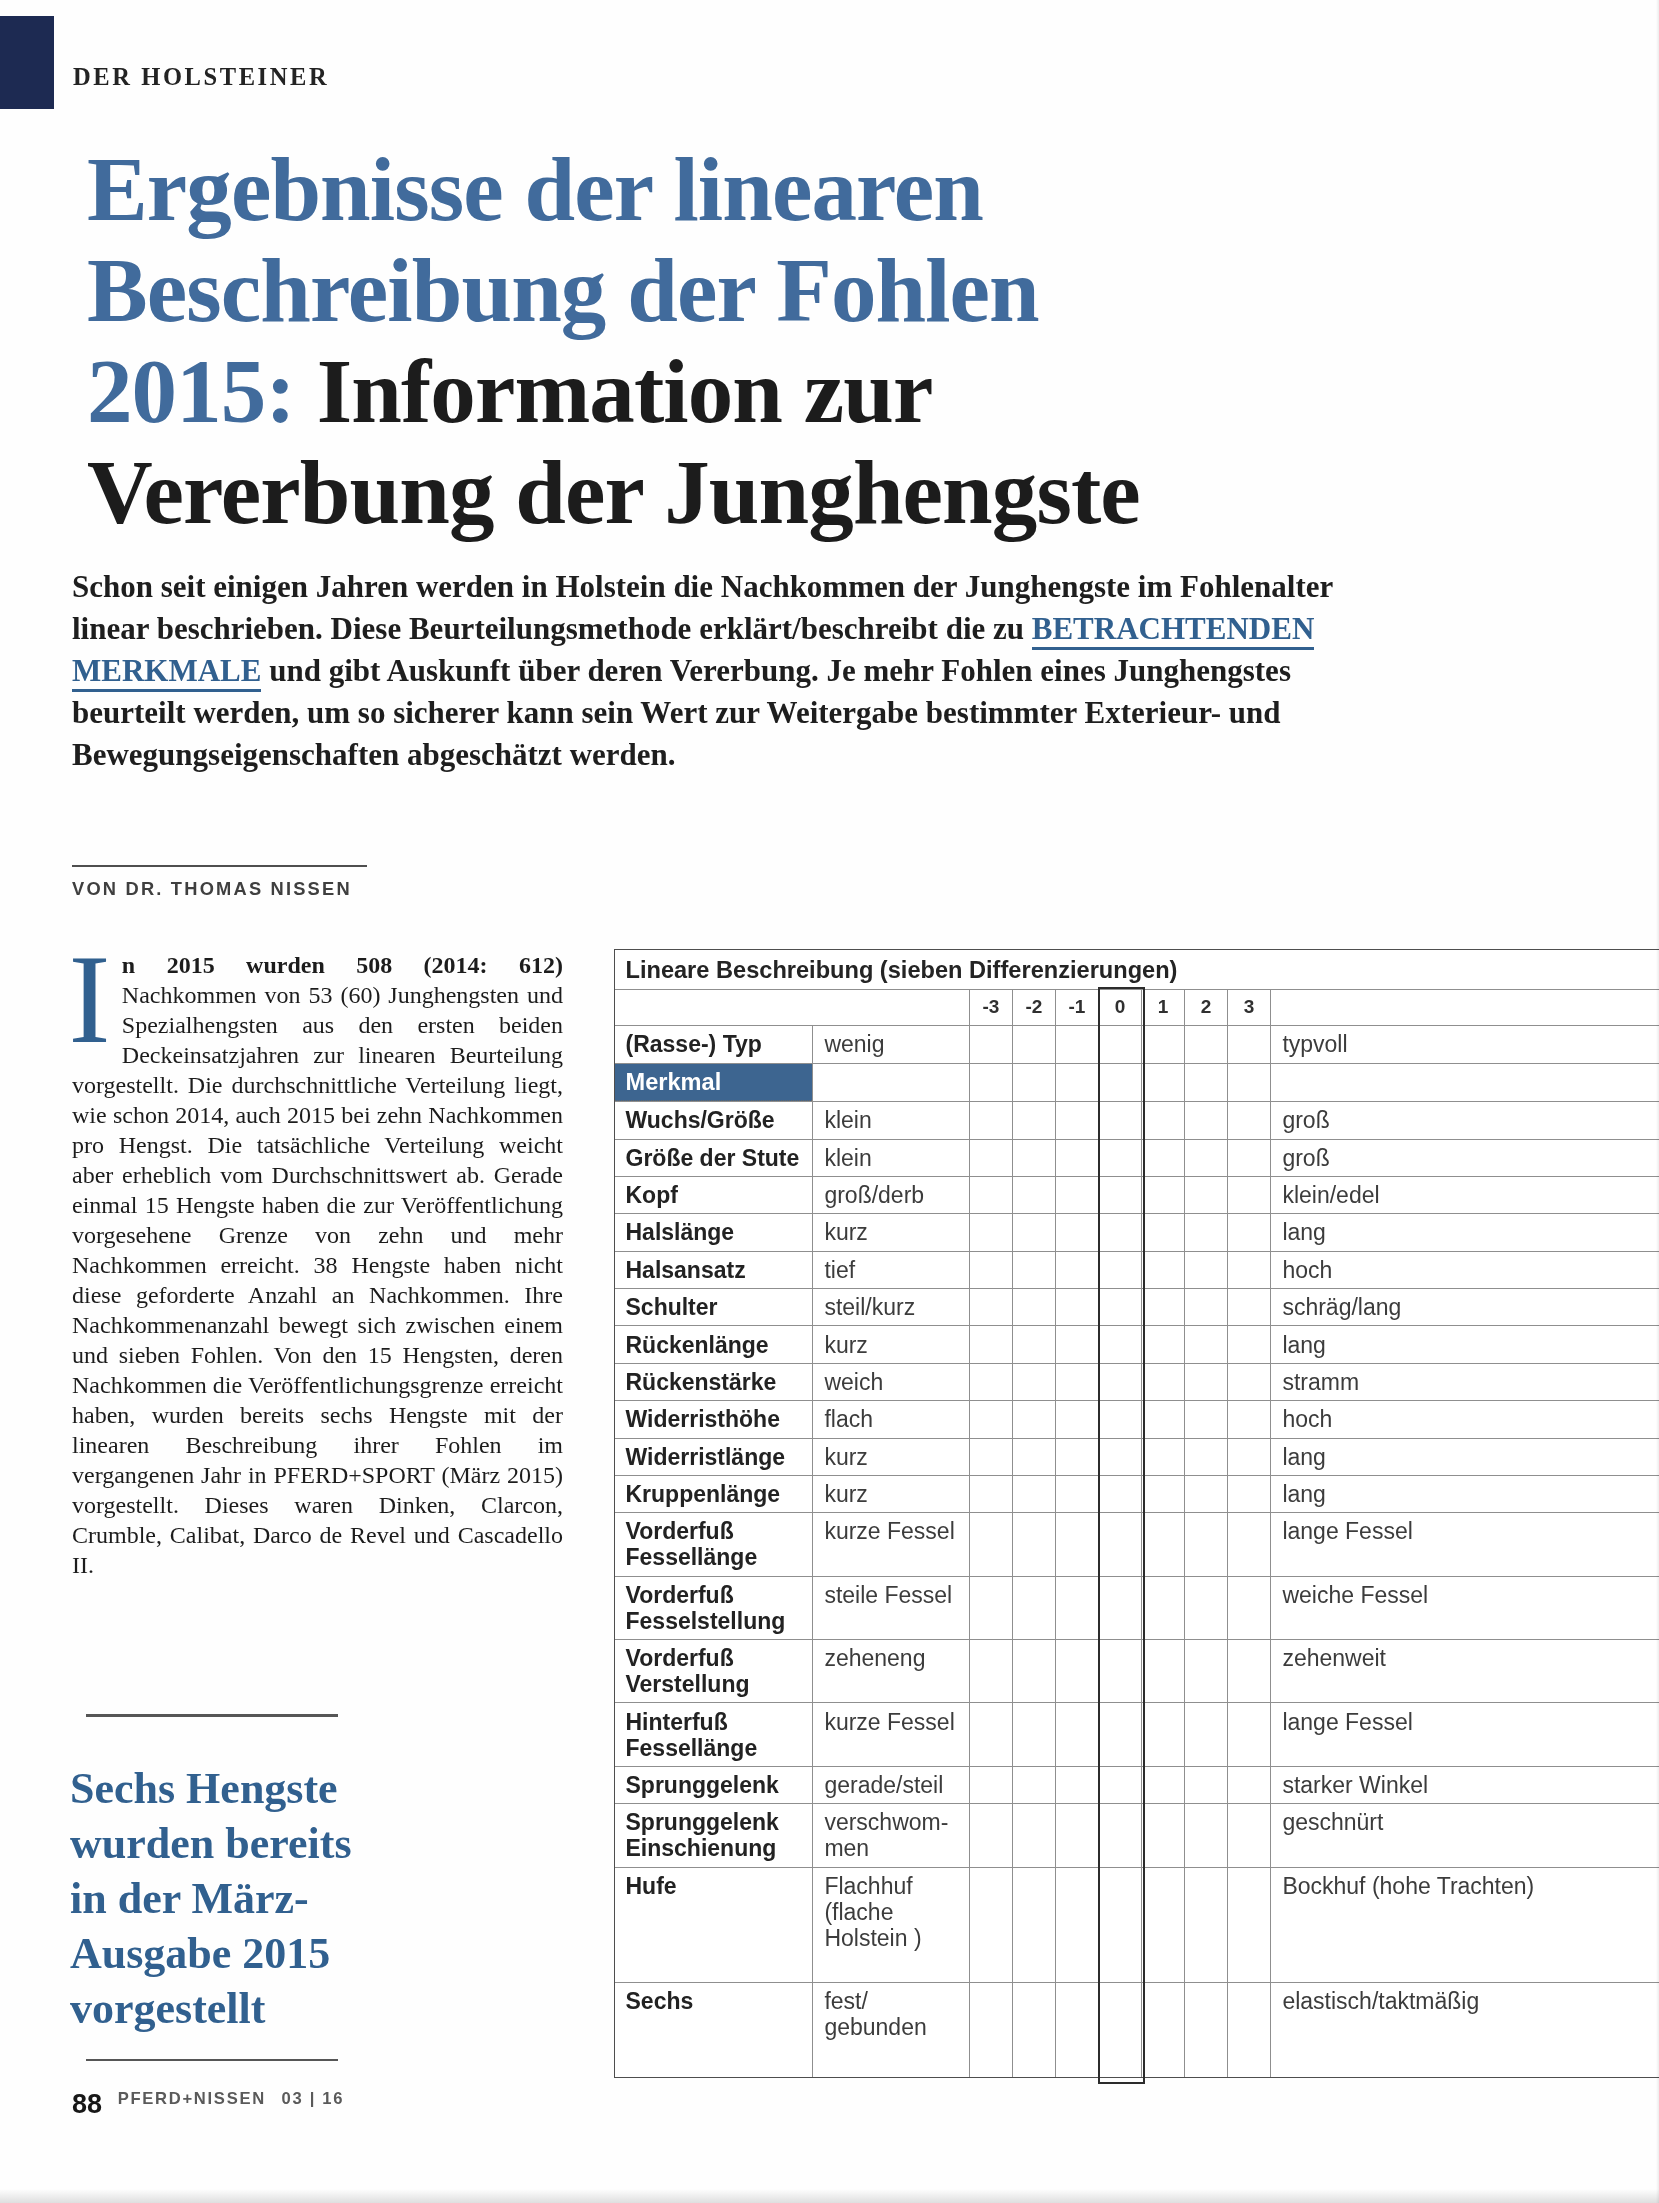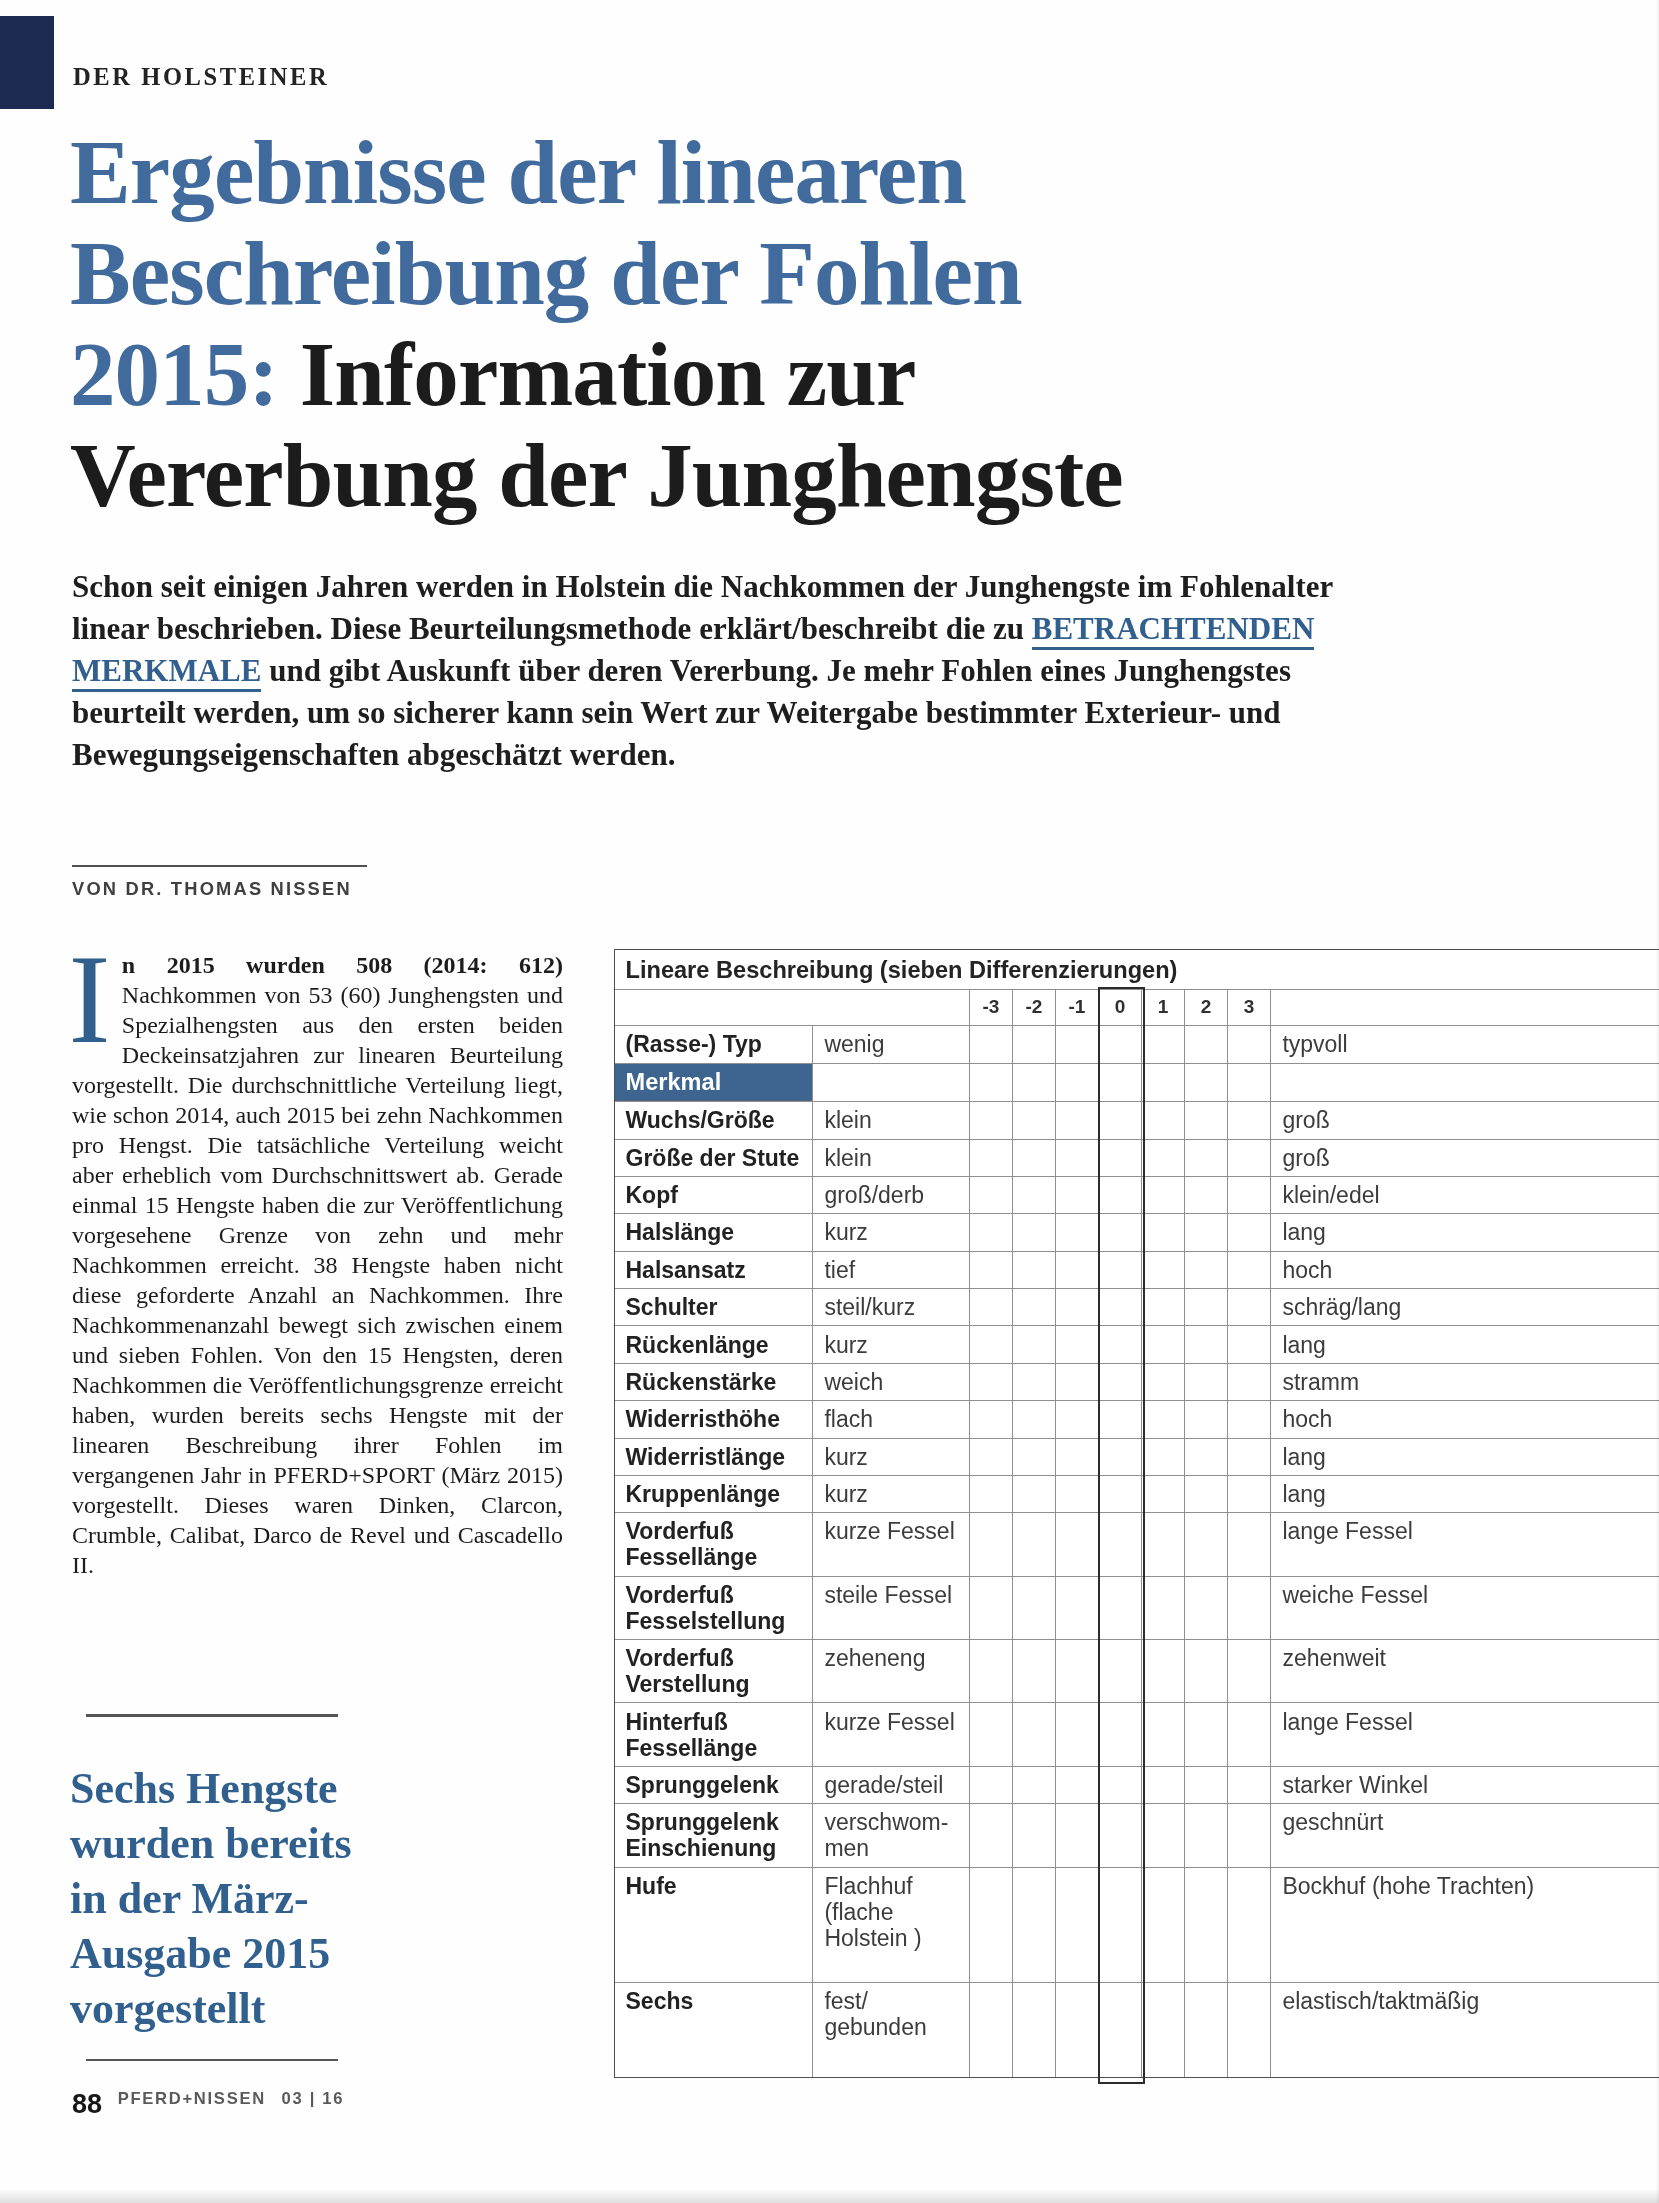--- a/index.html
+++ b/index.html
@@ -66,21 +66,21 @@
   
   .scan-bottom{left:0;right:0;bottom:0;height:14px;background:linear-gradient(to bottom,rgba(110,110,110,0),rgba(110,110,110,0.22));border-bottom:1.7px solid #c2c2c2;}
   .scan-right{top:0;right:0;bottom:0;width:3.5px;background:linear-gradient(to right,rgba(0,0,0,0),rgba(0,0,0,0.07));}
 </style>
 </head>
 <body>
 
 <div class="abs corner-square"></div>
 <div class="abs kicker">DER HOLSTEINER</div>
 
-<h1 class="abs title" style="margin:0;">
+<h1 class="abs title" style="margin:17px;">
     <div class="title-line"><span class="tblue">Ergebnisse der linearen</span></div>
     <div class="title-line"><span class="tblue">Beschreibung der Fohlen</span></div>
     <div class="title-line"><span class="tblue">2015:</span><span class="tdark"> Information zur</span></div>
     <div class="title-line"><span class="tdark">Vererbung der Junghengste</span></div>
   </h1>
 
 <p class="abs intro" style="margin:0;"><span>Schon seit einigen Jahren werden in Holstein die Nachkommen der Junghengste im Fohlenalter linear beschrieben. Diese Beurteilungsmethode erklärt/beschreibt die zu </span><a class="intro-link">BETRACHTENDEN MERKMALE</a><span> und gibt Auskunft über deren Vererbung. Je mehr Fohlen eines Junghengstes beurteilt werden, um so sicherer kann sein Wert zur Weitergabe bestimmter Exterieur- und Bewegungseigenschaften abgeschätzt werden.</span></p>
 
 <div class="abs byline-rule"></div>
 <div class="abs byline">VON DR. THOMAS NISSEN</div>

